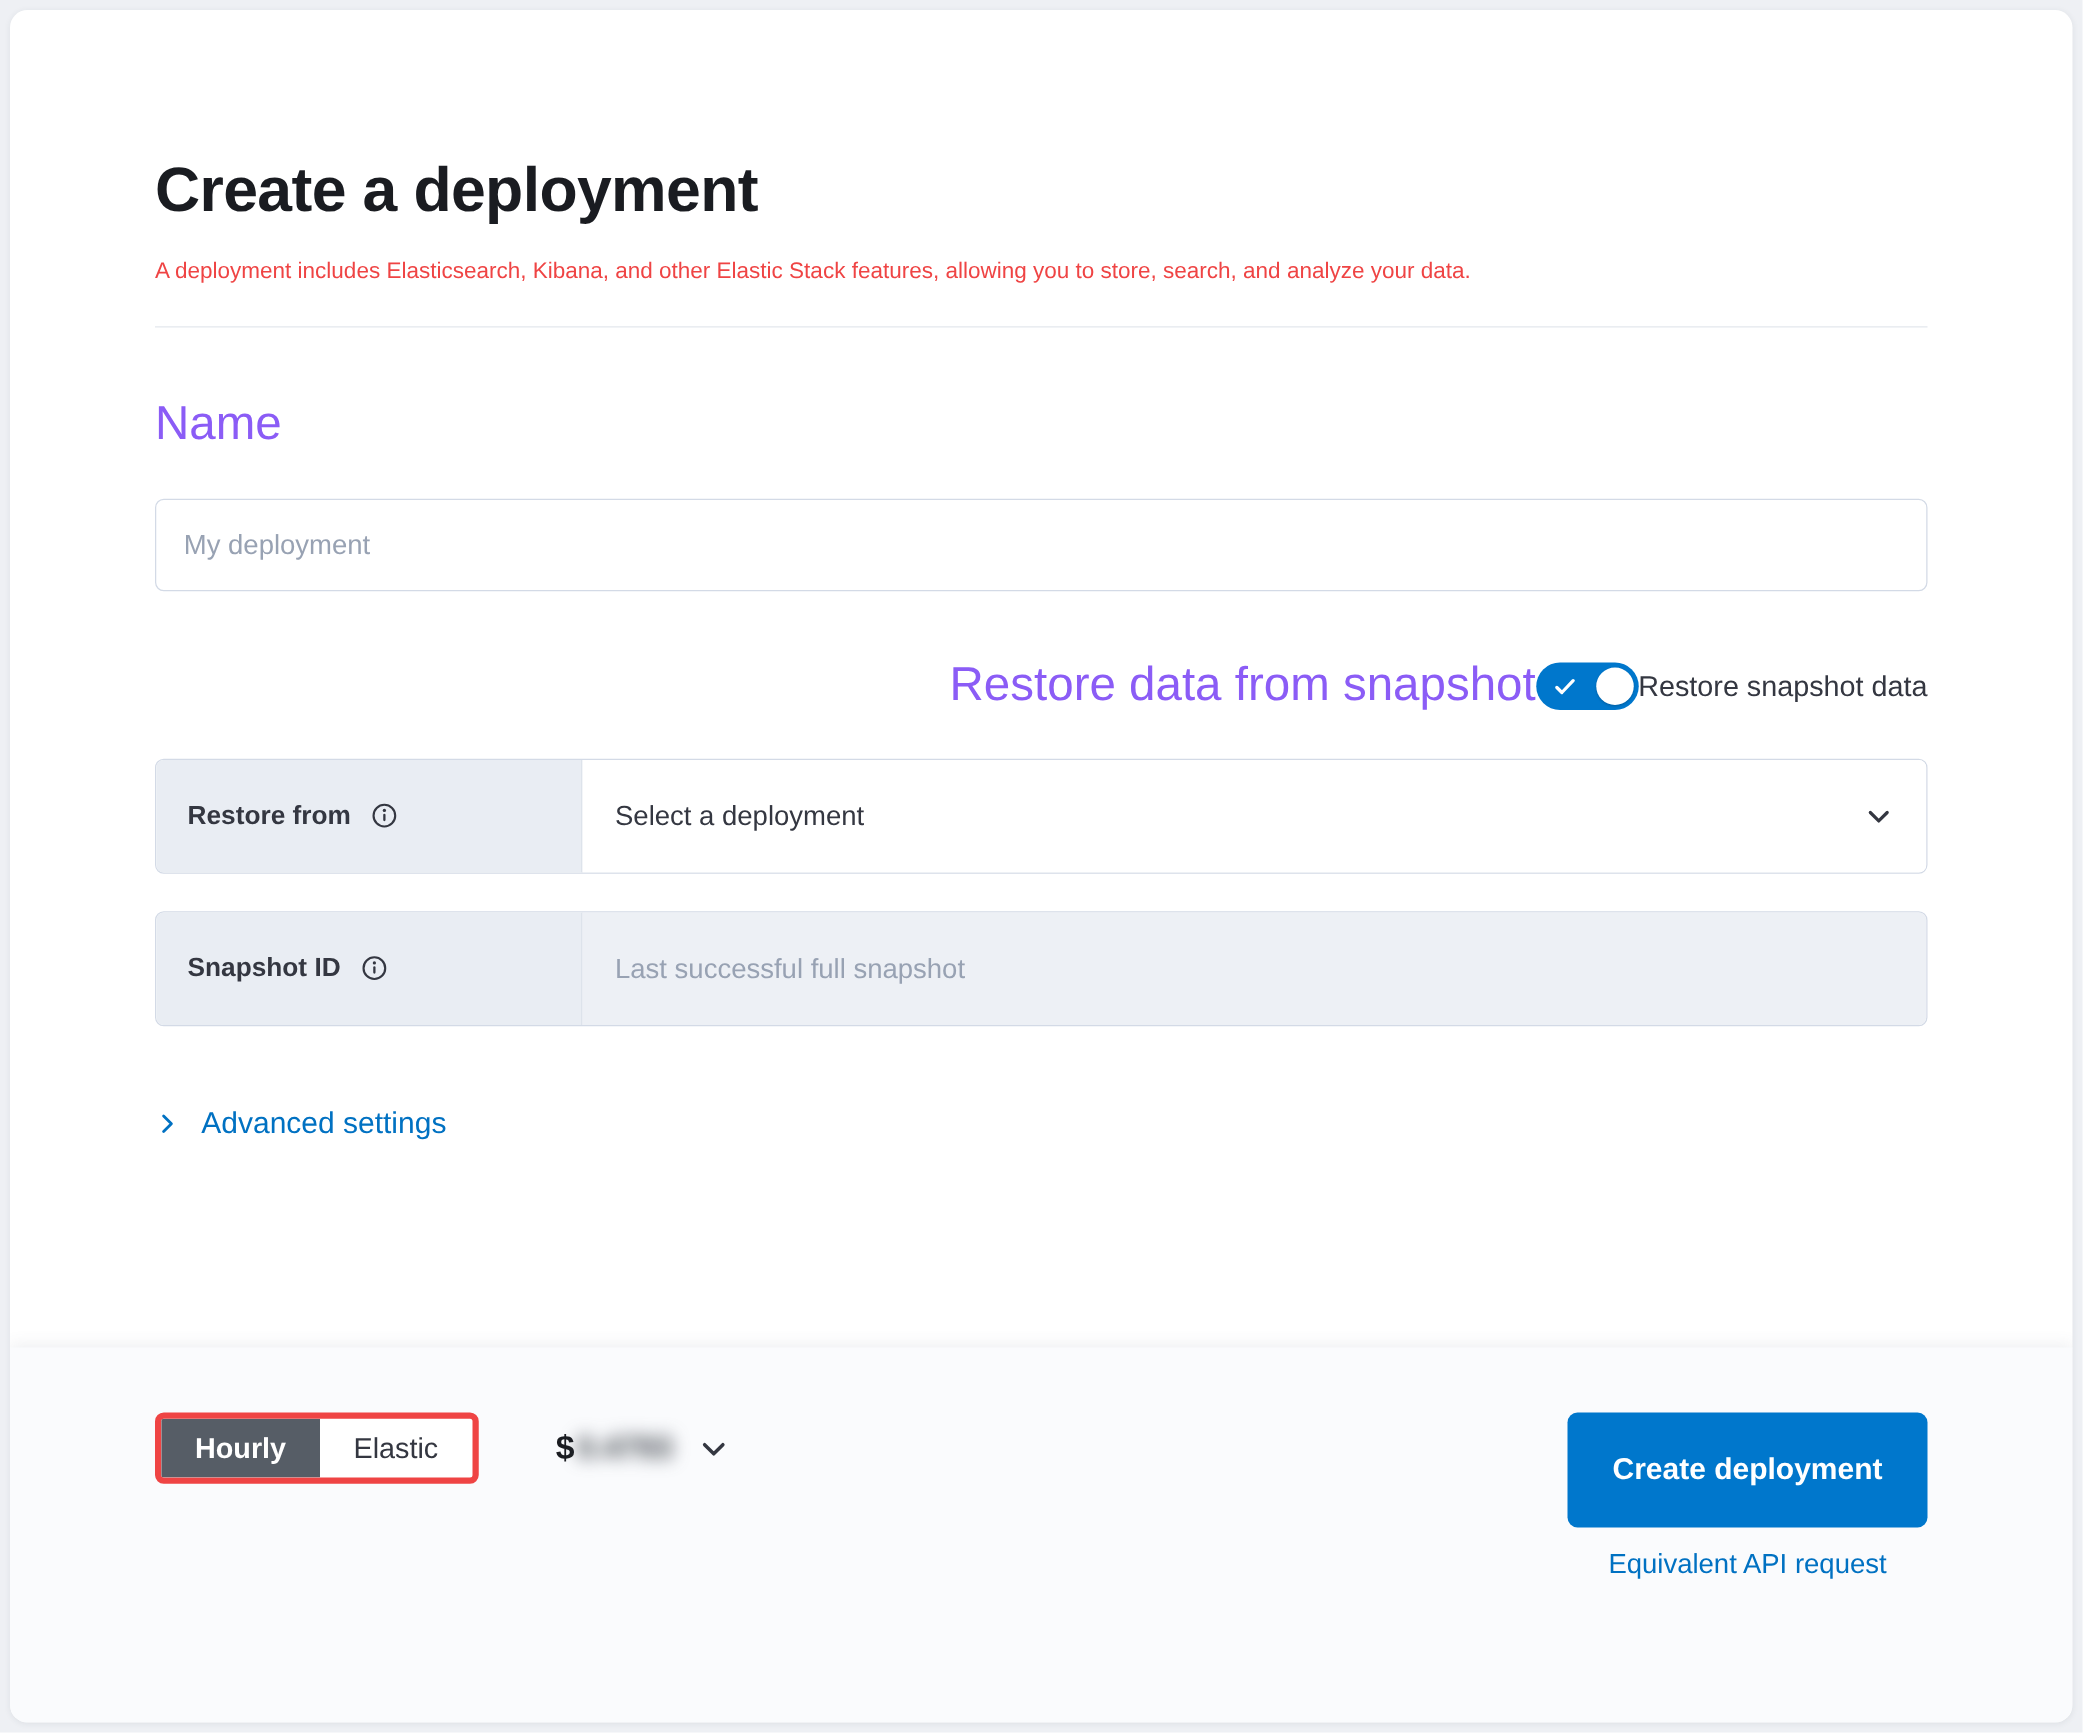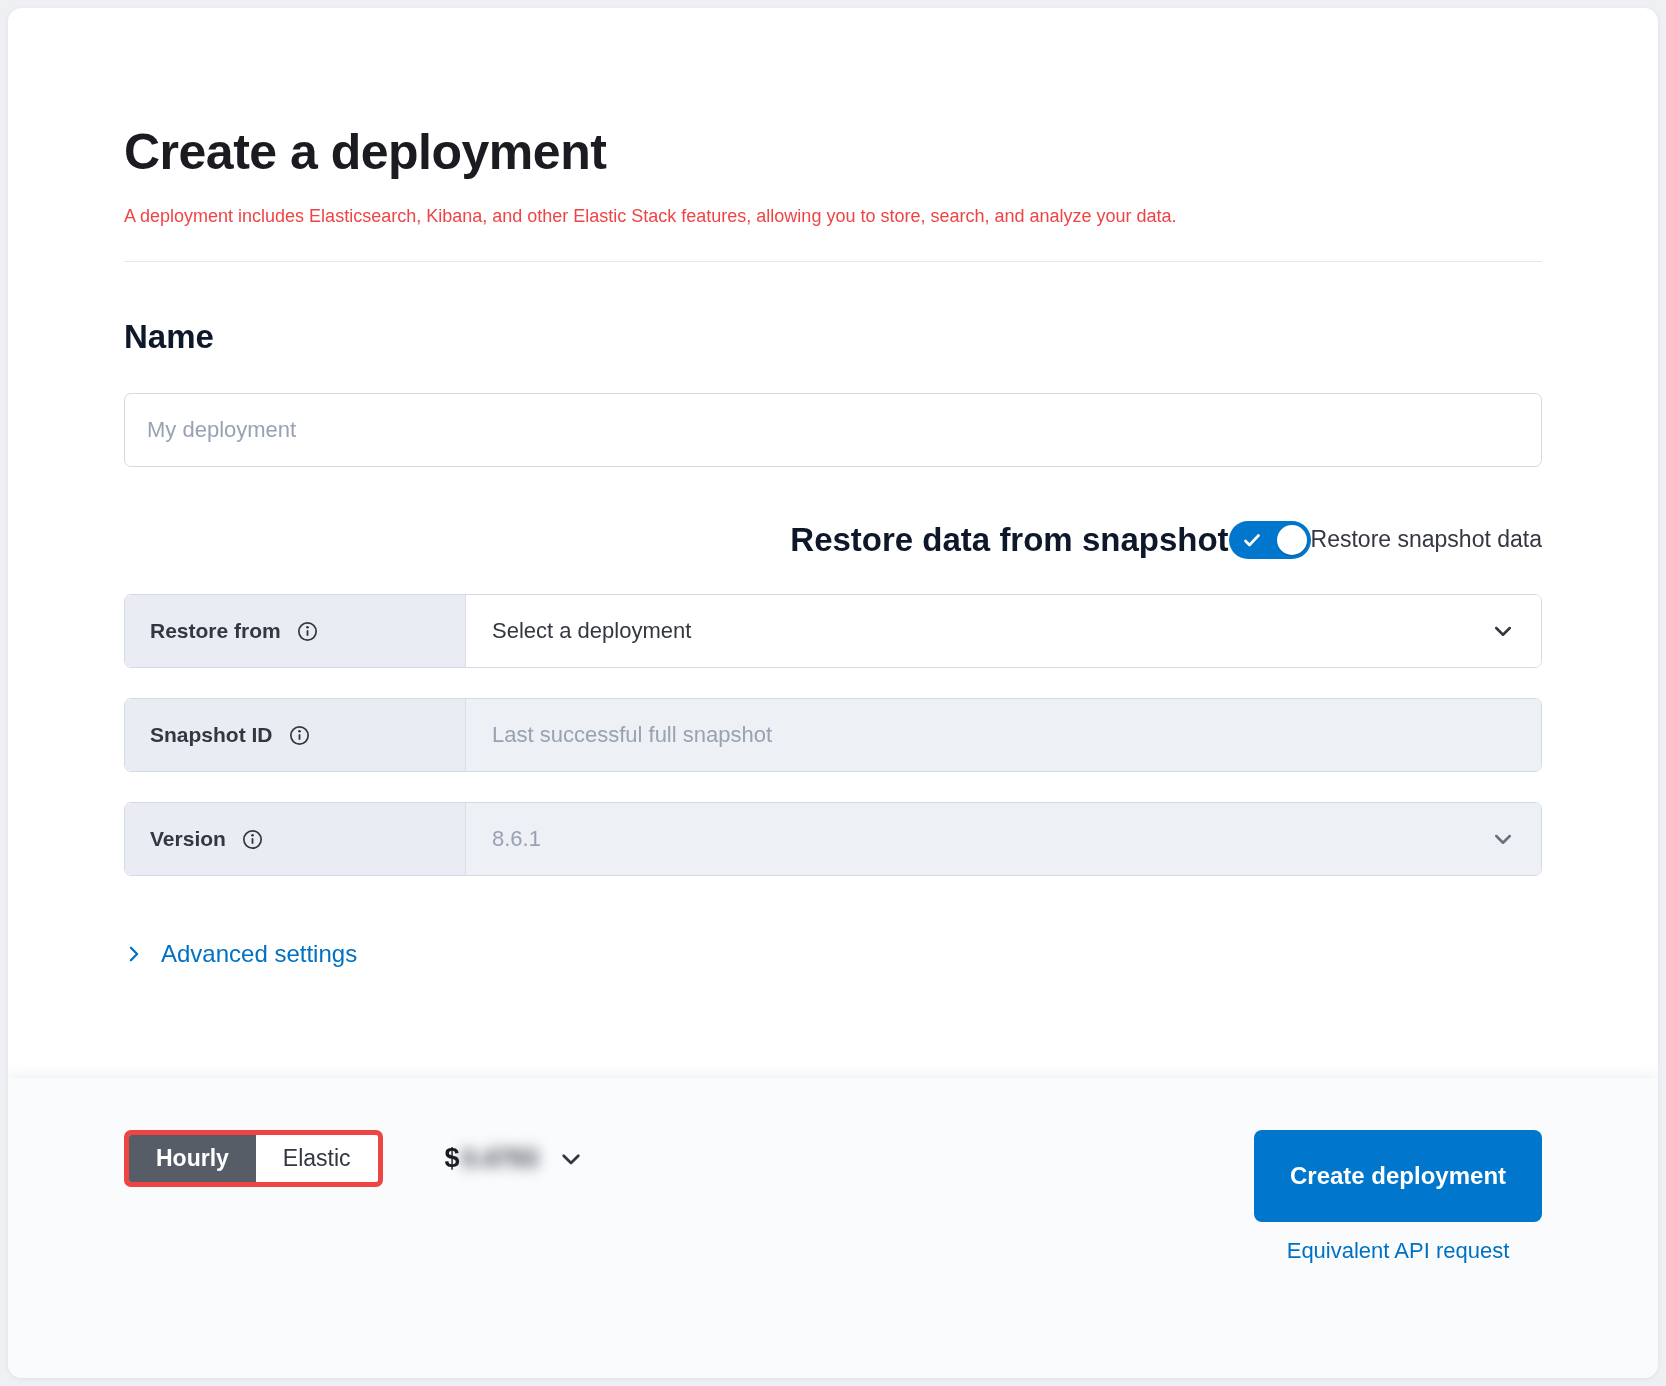--- a/index.html
+++ b/index.html
@@ -21,21 +21,21 @@
   .main { padding:114px 116px 0 116px; }
 
   h1.page-title {
     font-size:50px; font-weight:700; color:#1a1c21; letter-spacing:-0.5px; line-height:1.2;
   }
   .page-subtitle {
     margin-top:20px; font-size:18px; line-height:1.6; color:#ef4444; max-width:1280px;
   }
   .divider { margin-top:30px; height:1px; background:#e4e7ed; }
 
-  .section-heading { font-size:33px; font-weight:700; color:#0f172a; line-height:1.25; }
+  .section-heading { font-size:38px; font-weight:400; color:#8b5cf6; line-height:1.25; }
   .name-heading { margin-top:54px; }
 
   .name-input {
     margin-top:36px; width:100%; height:74px;
     border:1px solid #d3dae6; border-radius:7px;
     padding:0 22px; font-size:22px; color:#343741;
     background:#fff; font-family:inherit; outline:none; display:block;
   }
   .name-input::placeholder { color:#98a2b3; }
 
@@ -49,21 +49,21 @@
   }
   .switch .knob {
     position:absolute; top:4px; right:4px; width:30px; height:30px;
     border-radius:50%; background:#fff;
     box-shadow:0 1px 2px rgba(0,0,0,0.2);
   }
   .switch .check { position:absolute; left:15px; top:13px; }
   .toggle-label { font-size:23px; color:#343741; cursor:pointer; }
 
   .form-row {
-    display:flex; margin-top:30px; height:74px;
+    display:flex; margin-top:30px; height:92px;
     border:1px solid #d3dae6; border-radius:7px; overflow:hidden;
     background:#fff;
   }
   .form-row.first { margin-top:34px; }
   .row-label {
     width:341px; flex:0 0 341px; background:#e9edf3;
     display:flex; align-items:center; gap:16px; padding:0 25px;
     border-right:1px solid #d9dfe9;
   }
   .row-label .lbl { font-size:21px; font-weight:700; color:#343741; }
@@ -183,40 +183,20 @@
               <circle cx="8" cy="4.8" r="1" fill="currentColor"></circle>
               <rect x="7.3" y="6.9" width="1.4" height="4.5" rx="0.7" fill="currentColor"></rect>
             </svg>
         </span>
       </div>
       <div class="row-control control-disabled">
         <input class="snapshot-id-input" type="text" disabled="" placeholder="Last successful full snapshot" style="">
       </div>
     </div>
 
-    <div class="form-row">
-      <div class="row-label">
-        <span class="lbl">Version</span>
-        <span class="info-icon">
-          <svg width="21" height="21" viewBox="0 0 16 16" fill="none">
-              <circle cx="8" cy="8" r="6.6" stroke="currentColor" stroke-width="1.3"></circle>
-              <circle cx="8" cy="4.8" r="1" fill="currentColor"></circle>
-              <rect x="7.3" y="6.9" width="1.4" height="4.5" rx="0.7" fill="currentColor"></rect>
-            </svg>
-        </span>
-      </div>
-      <div class="row-control control-disabled">
-        <span class="value">8.6.1</span>
-        <span class="chevron muted">
-          <svg width="24" height="24" viewBox="0 0 16 16">
-              <path d="M3.5 6l4.5 4.5L12.5 6" fill="none" stroke="currentColor" stroke-width="1.7" stroke-linecap="round" stroke-linejoin="round"></path>
-            </svg>
-        </span>
-      </div>
-    </div>
 
     <div class="advanced">
       <span style="display:inline-flex;">
         <svg width="20" height="20" viewBox="0 0 16 16">
             <path d="M5.5 3l5 5-5 5" fill="none" stroke="currentColor" stroke-width="1.8" stroke-linecap="round" stroke-linejoin="round"></path>
           </svg>
       </span>
       <span>Advanced settings</span>
     </div>
 

